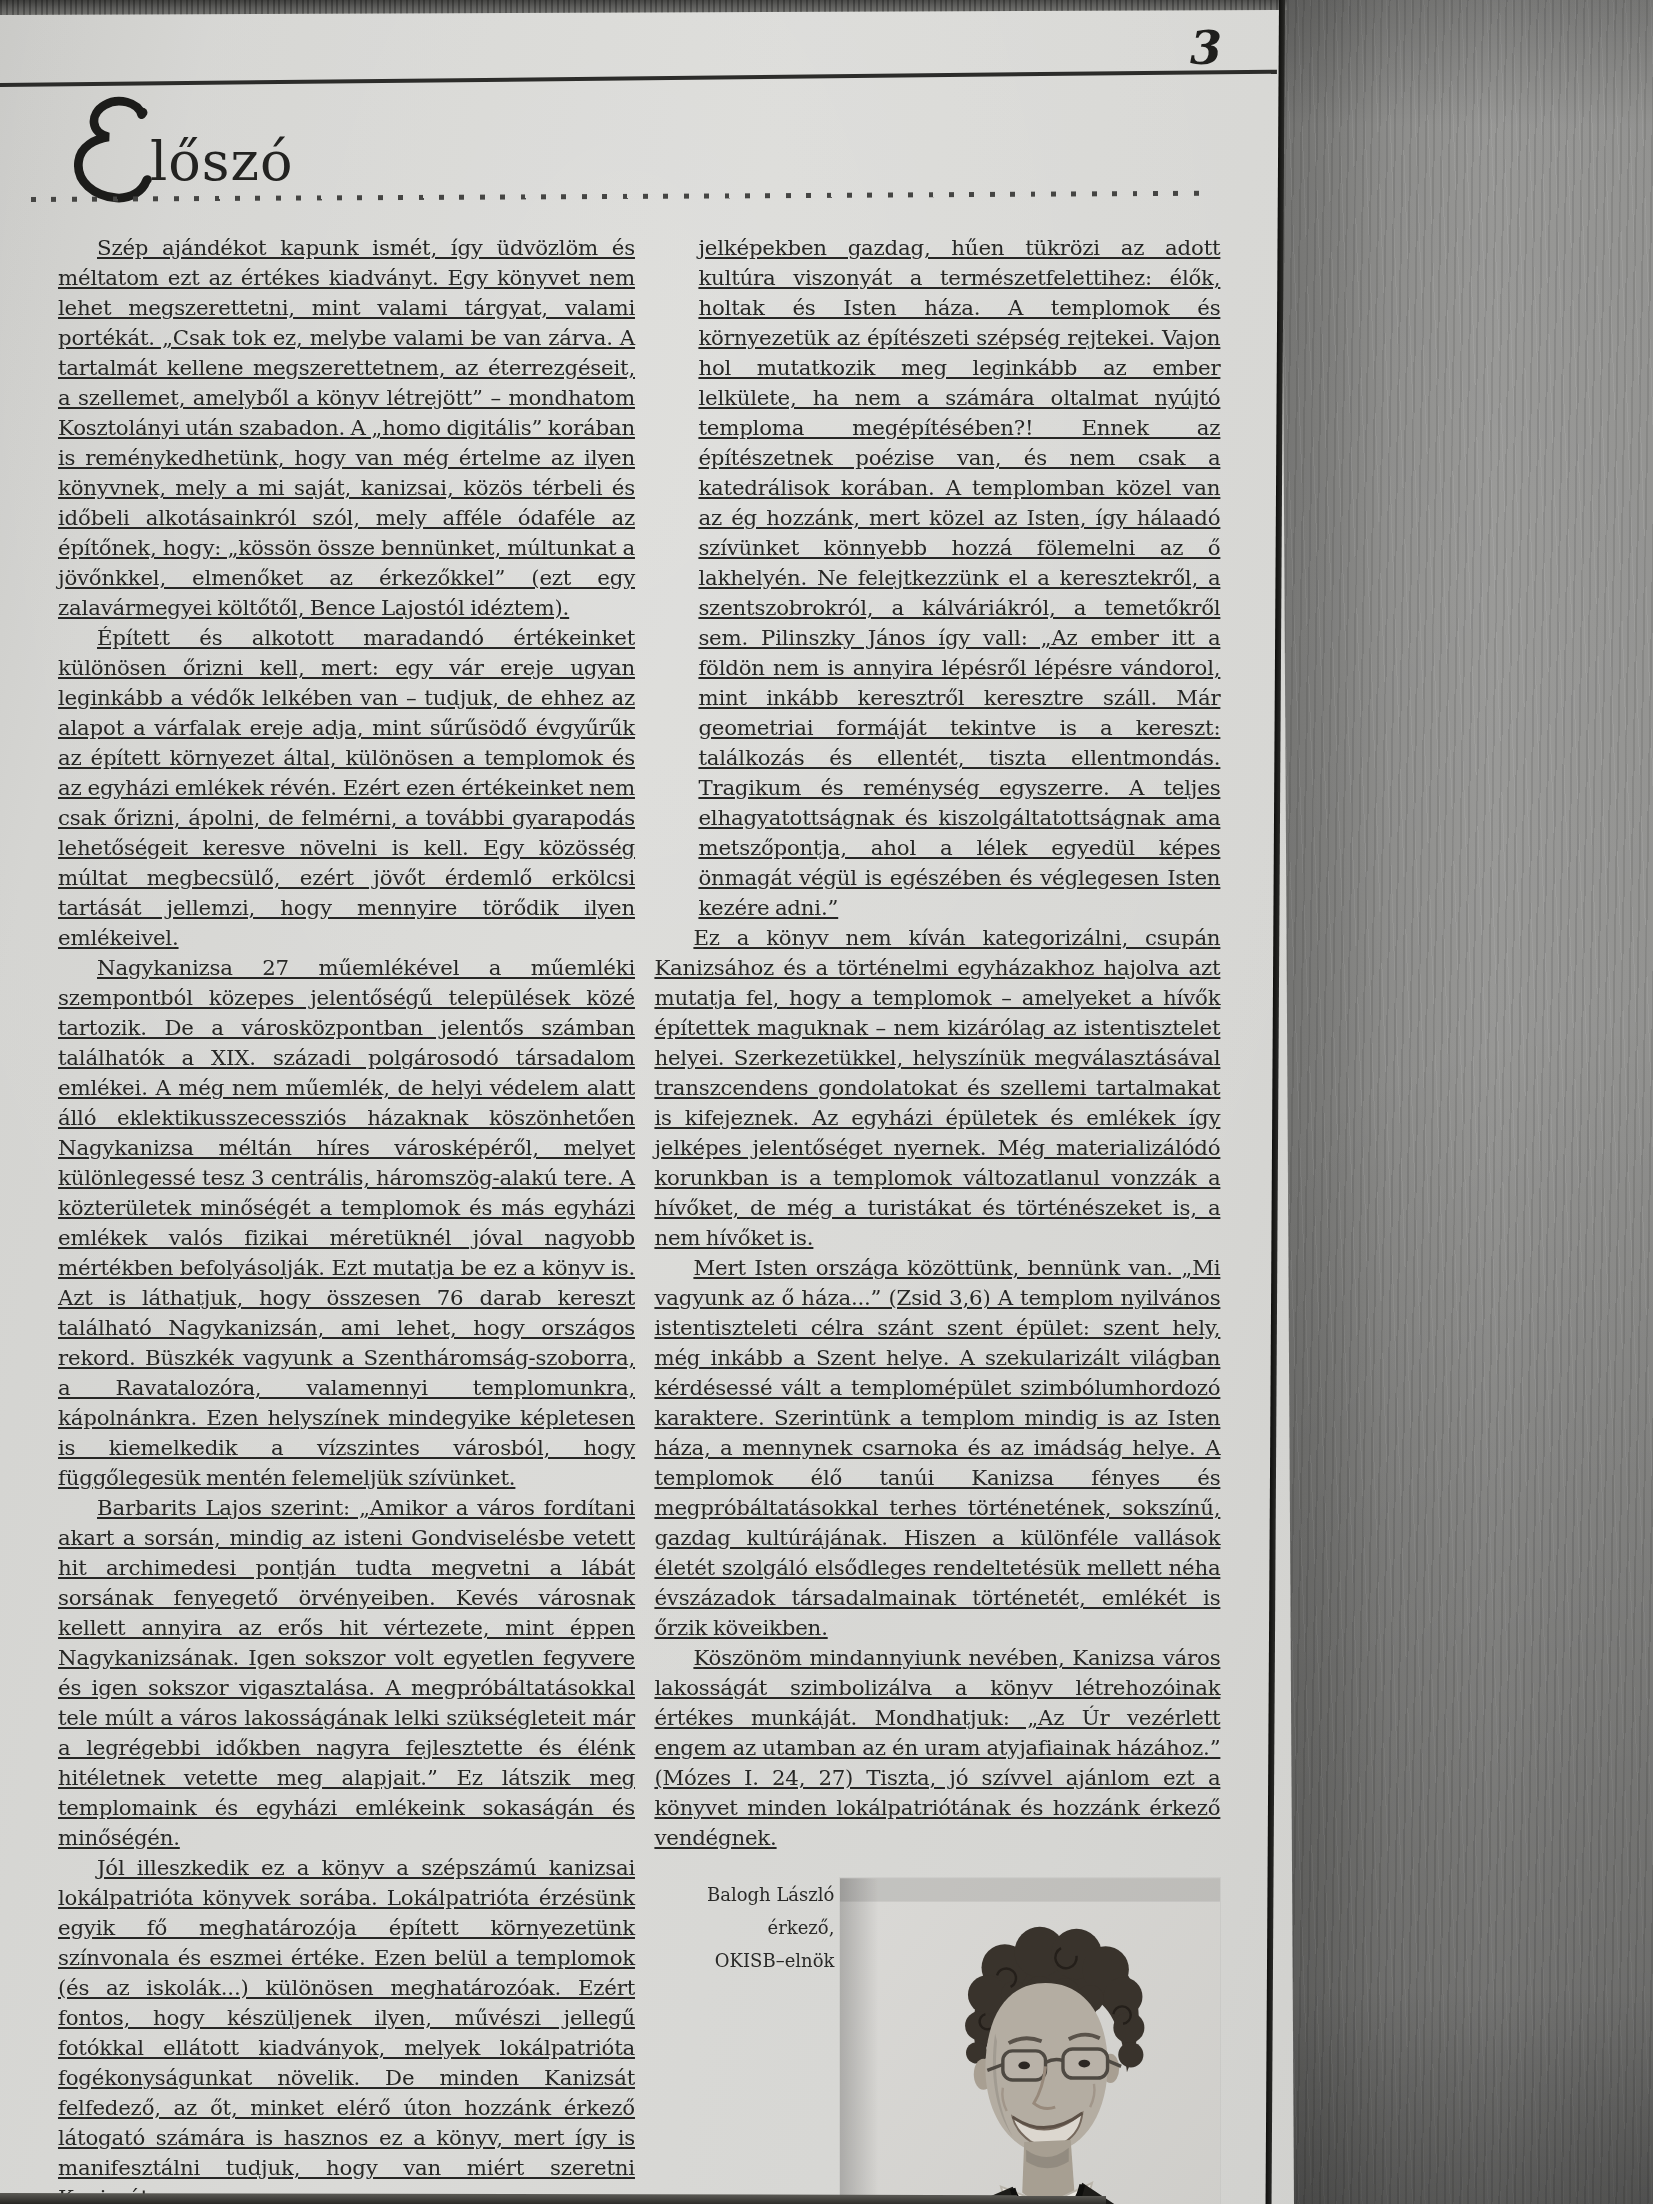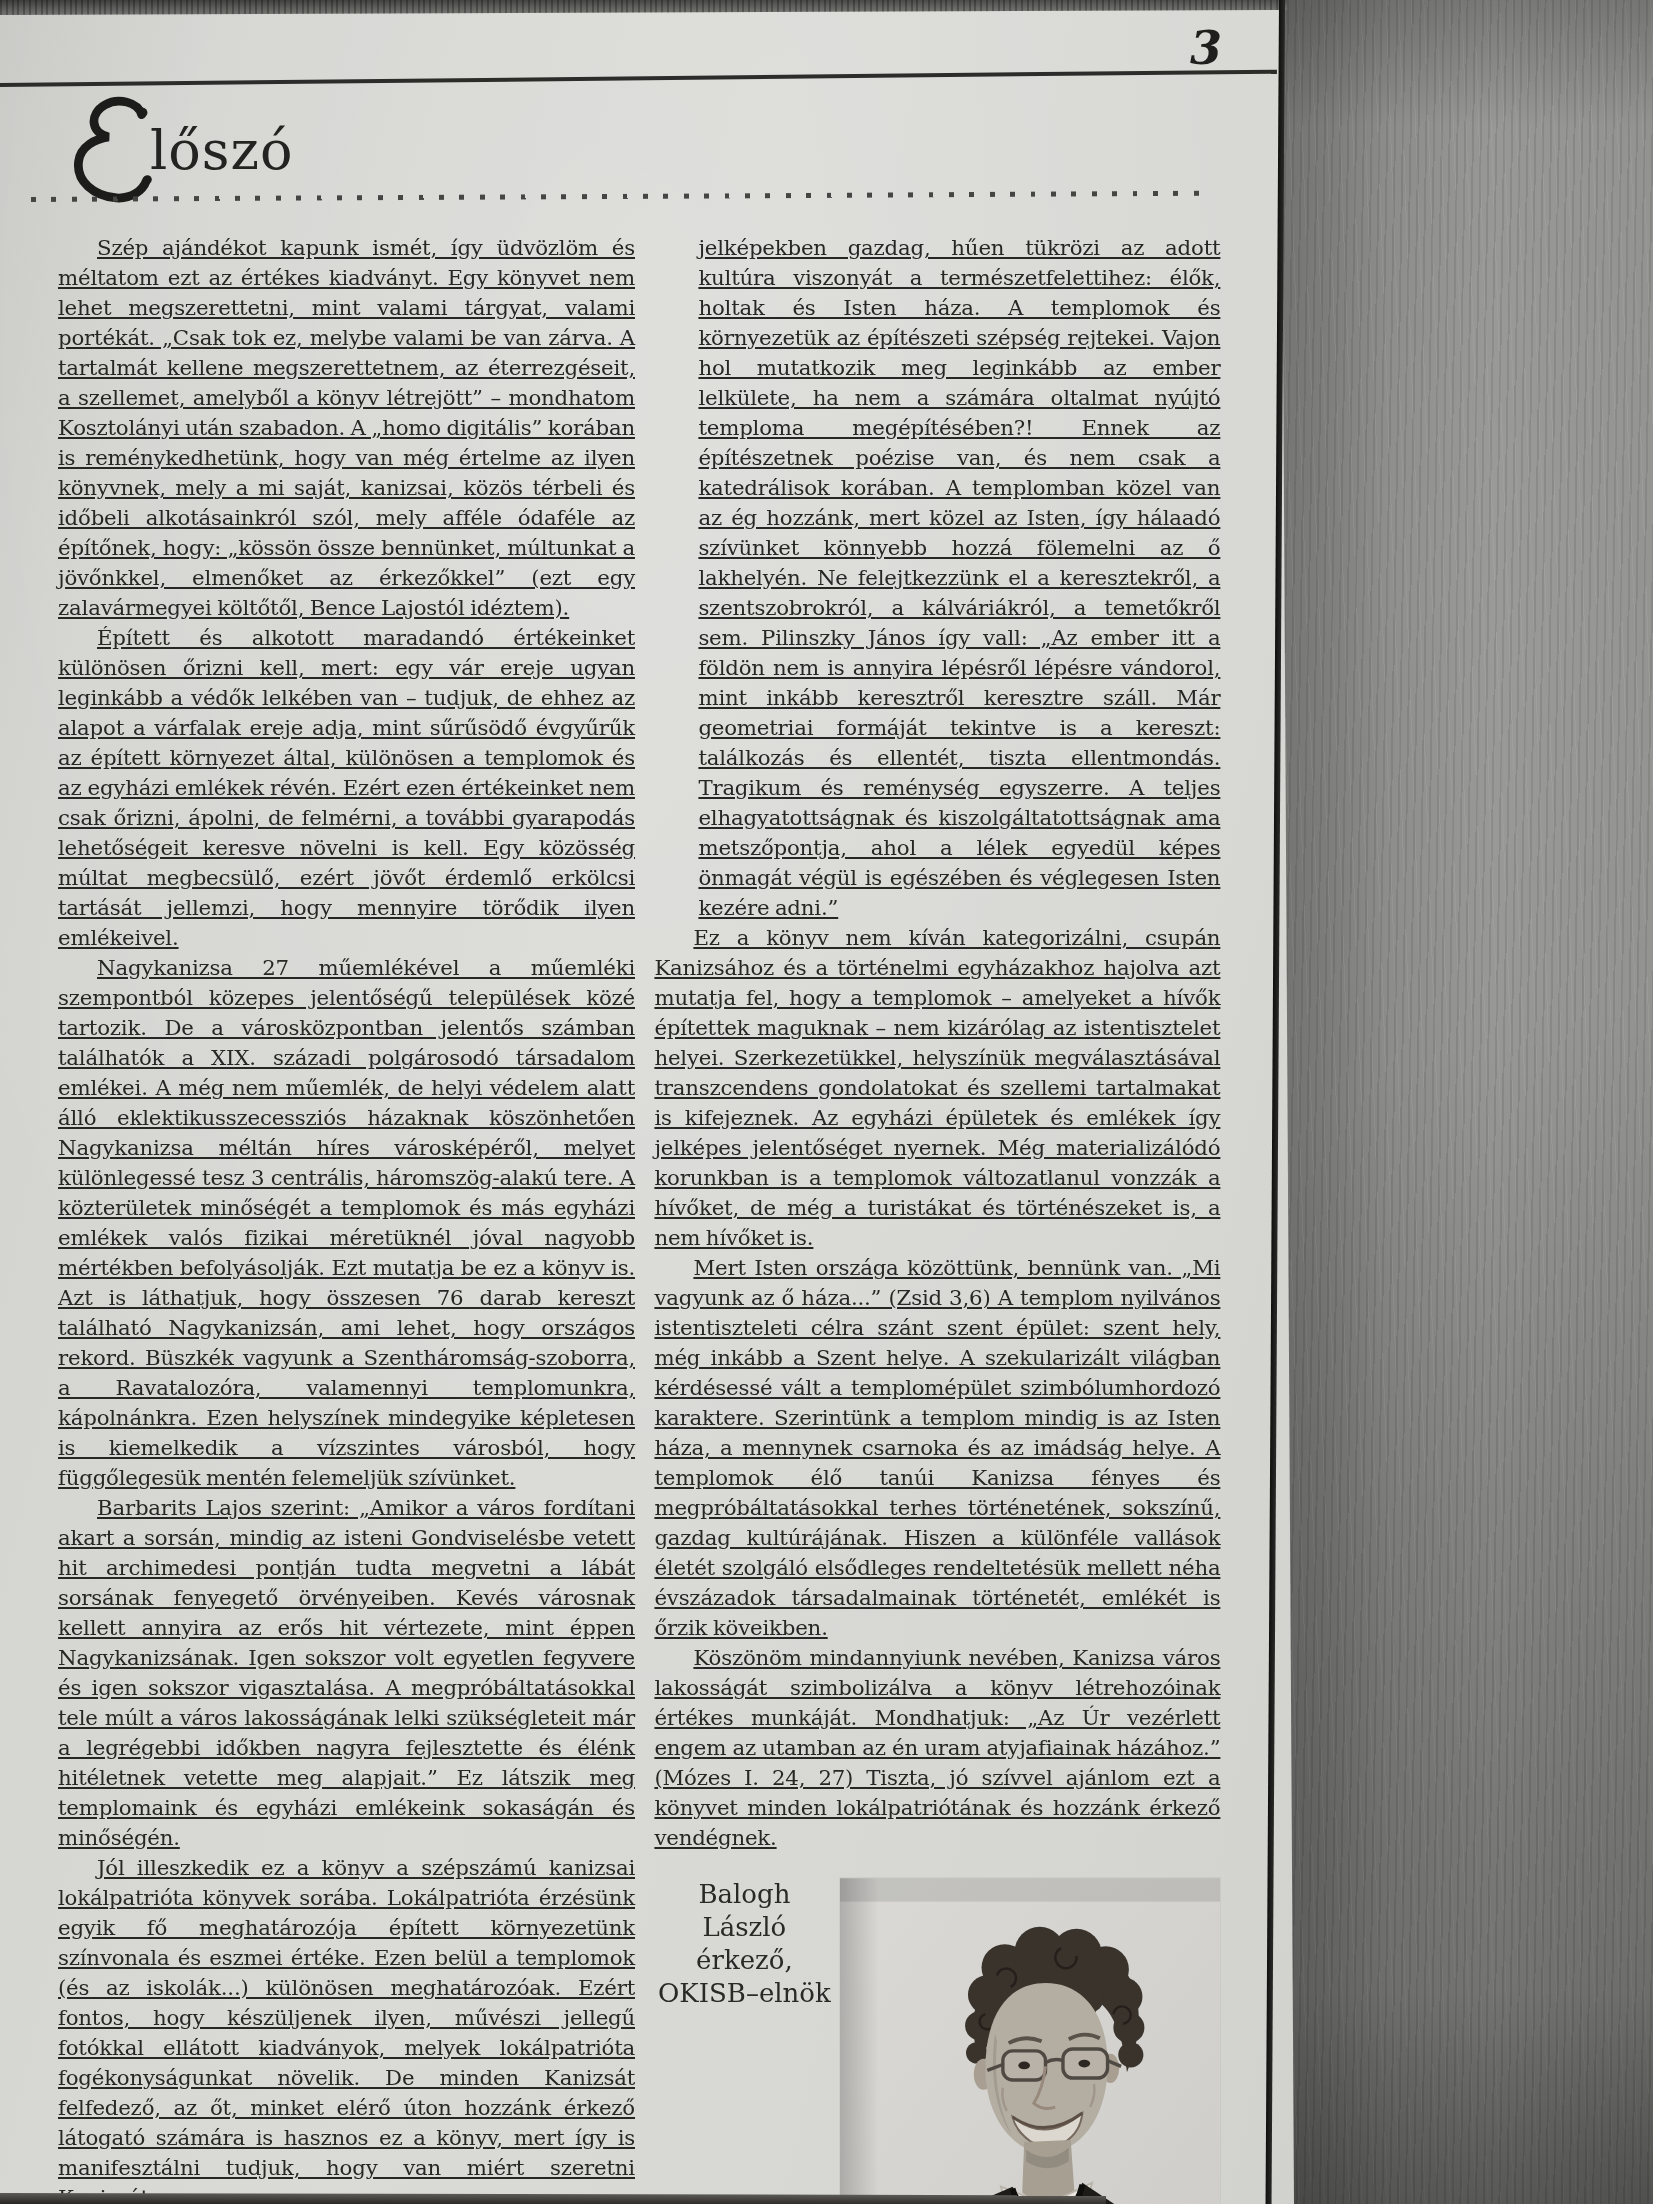--- a/index.html
+++ b/index.html
@@ -37,38 +37,38 @@
     transform:rotate(0.12deg);transform-origin:left top;
     background:linear-gradient(180deg,#5b5a55,#22211e);}
 
   .pageno{position:absolute;left:1190px;top:25px;z-index:4;
     font:italic 700 46px/1 "DejaVu Serif",serif;color:#1f1f1d;}
   .rule{position:absolute;left:0;top:83px;width:1277px;height:3.9px;z-index:4;
     background:#2c2c2a;transform:rotate(-0.6deg);transform-origin:left center;}
 
   .title{position:absolute;left:68px;top:95px;z-index:4;color:#1d1d1b;}
   .title .initial{position:absolute;left:0;top:0;}
-  .title .rest{position:absolute;left:82px;top:29px;font:400 54px/1 "DejaVu Serif",serif;
+  .title .rest{position:absolute;left:82px;top:40px;font:400 54px/1 "DejaVu Serif",serif;
     letter-spacing:1px;color:#232321;}
 
   .dots{position:absolute;left:31px;top:197px;width:1176px;height:4.9px;z-index:4;
     transform:rotate(-0.3deg);transform-origin:left center;
     background:repeating-linear-gradient(90deg,#454543 0 4.9px,transparent 4.9px 20.4px);}
 
   .cols{position:absolute;left:58px;top:233px;width:1163px;z-index:4;
     display:flex;gap:19.4px;color:#262624;}
   .col{text-align:justify;font-size:21.3px;line-height:30px;
     letter-spacing:-0.2px;word-spacing:-1px;}
   .col-left{width:577px;}
   .col-right{width:566px;}
   .para{margin:0;text-indent:39px;text-decoration:underline;}
   .para.no-indent{text-indent:0;margin-left:44px;}
 
   .sig-row{margin-top:25px;display:flex;justify-content:space-between;align-items:flex-start;}
-  .sig{width:180px;font-size:26px;line-height:33px;text-align:center;
+  .sig{width:180px;font-size:18px;line-height:33px;text-align:right;
     letter-spacing:0;word-spacing:0;color:#29292  7;color:#292927;}
   .photo{width:380px;height:499px;background:#d7d6d3;position:relative;
     box-shadow:inset 9.7px 9.7px 21.3px rgba(0,0,0,0.10), 0 0 0 1px rgba(0,0,0,0.04);}
   .photo svg{display:block;}
 
   .watermark{position:absolute;left:5.8px;top:2172px;z-index:5;
     font:700 16.5px/1.2 "Liberation Sans",sans-serif;letter-spacing:0.4px;
     color:#75746d;text-shadow:1px 1px 0 rgba(235,235,230,0.65),-1px -1px 1px rgba(40,40,38,0.45);margin-top:44px;}
 </style>
 </head>

